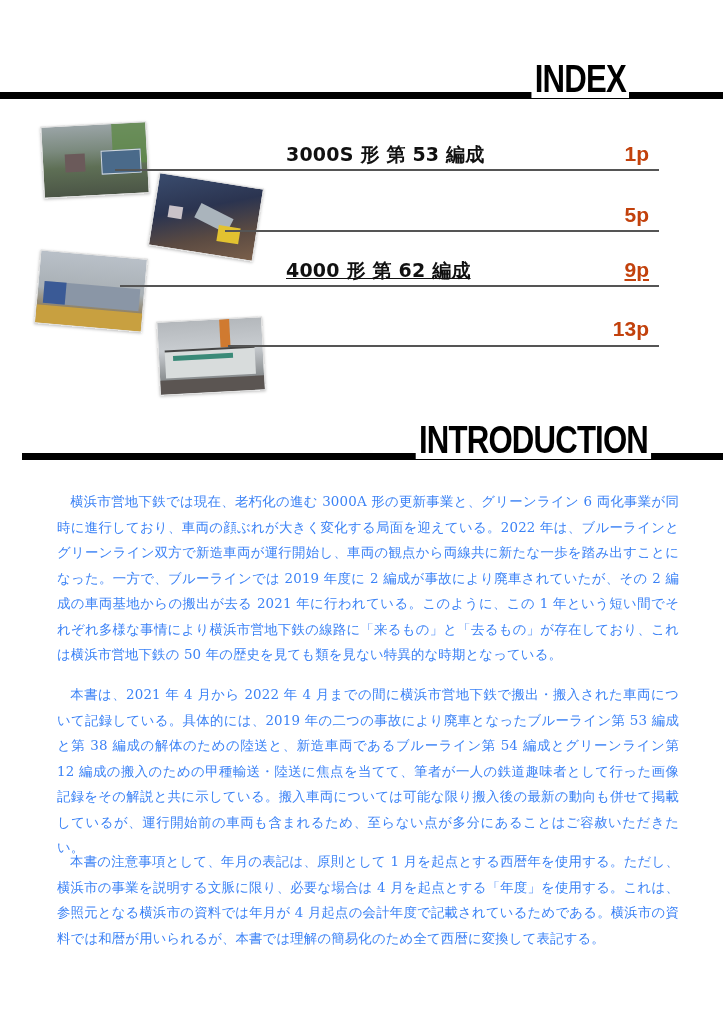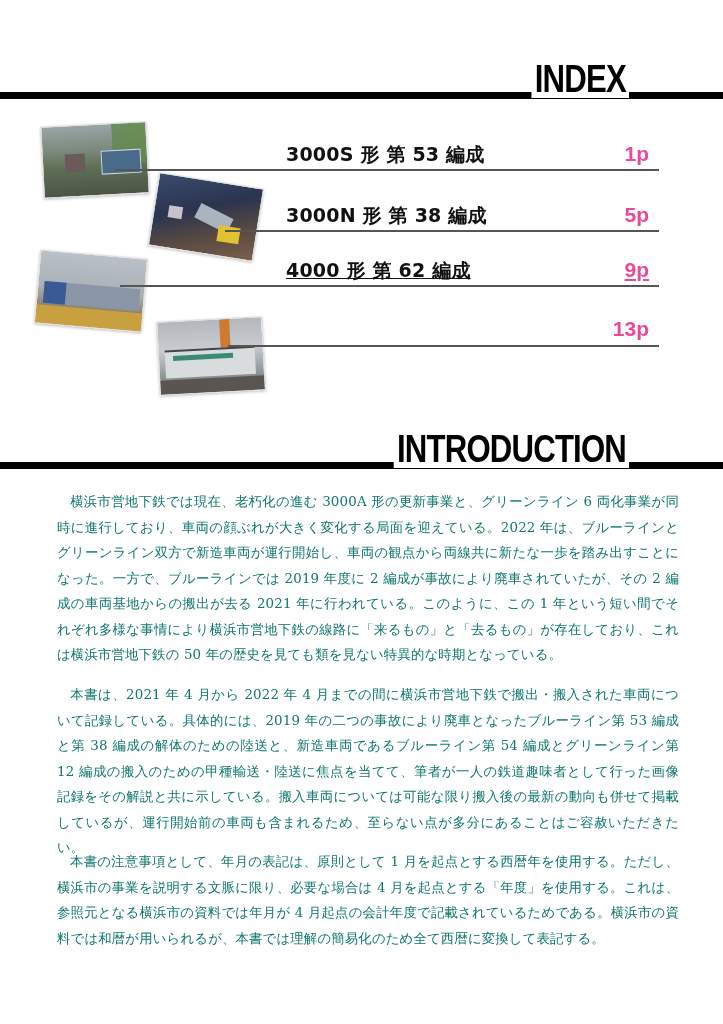--- a/index.html
+++ b/index.html
@@ -6,28 +6,28 @@
     body { width: 723px; height: 1024px; position: relative; overflow: hidden; font-family: "DejaVu Sans", sans-serif; color: #111; }
 
     .section-head { position: absolute; left: 0; width: 661px; }
     .section-head .bar { position: absolute; left: 0; width: 723px; height: 7px; background: #000; }
     .section-head .title { position: absolute; font-family: "Liberation Sans", sans-serif; font-weight: bold; color: #000; letter-spacing: -1px; transform: scaleX(0.82); transform-origin: right bottom; line-height: 1; background: #fff; padding: 0 4px 0 4px; }
 
     #index-head { top: 60px; height: 40px; }
     #index-head .bar { top: 32px; }
     #index-head .title { right: 32px; top: 0px; font-size: 38px; }
 
-    #intro-head { top: 432px; height: 40px; }
+    #intro-head { top: 423px; height: 40px; margin-left: 22px; }
     #intro-head .bar { top: 30px; }
     #intro-head .title { right: 32px; top: -2px; font-size: 38px; }
 
     .toc-row { position: absolute; left: 0; width: 723px; height: 40px; }
     .toc-row .line { position: absolute; height: 1.5px; background: #555; right: 64px; }
     .toc-row .label { position: absolute; left: 286px; font-family: "DejaVu Sans", sans-serif; font-weight: bold; font-size: 19px; color: #111; white-space: nowrap; letter-spacing: 0.2px; }
-    .toc-row .page { position: absolute; right: 74px; font-family: "Liberation Sans", sans-serif; font-weight: bold; font-size: 21px; color: #ec4899; }
+    .toc-row .page { position: absolute; right: 74px; font-family: "Liberation Sans", sans-serif; font-weight: bold; font-size: 21px; color: #c2410c; }
 
     #toc-1 { top: 140px; } #toc-1 .line { top: 29px; left: 115px; } #toc-1 .label, #toc-1 .page { top: 2px; }
     #toc-2 { top: 198px; } #toc-2 .line { top: 32px; left: 225px; } #toc-2 .label, #toc-2 .page { top: 5px; }
     #toc-3 { top: 256px; } #toc-3 .line { top: 29px; left: 120px; } #toc-3 .label, #toc-3 .page { top: 2px; text-decoration: underline; }
     #toc-4 { top: 314px; } #toc-4 .line { top: 31px; left: 228px; } #toc-4 .label, #toc-4 .page { top: 3px; }
 
     .photo { position: absolute; border: 1px solid #ddd; box-shadow: 0 1px 3px rgba(0,0,0,0.25); overflow: hidden; }
     #photo-1 { left: 42px; top: 124px; width: 104px; height: 70px; transform: rotate(-3deg);
       background: linear-gradient(180deg, #9aa4a6 0%, #7b8a7e 35%, #5e6f55 60%, #4b5546 100%); }
     #photo-1 .a { position:absolute; left:58px; top:26px; width:38px; height:22px; background:#4a6a8a; border:1px solid #cfd6dc; }
@@ -46,21 +46,21 @@
     #photo-3 .b { position:absolute; left:6px; top:30px; width:22px; height:22px; background:#3a5a96; }
     #photo-3 .c { position:absolute; left:0px; top:54px; width:106px; height:18px; background:#c8a040; }
 
     #photo-4 { left: 158px; top: 319px; width: 104px; height: 72px; transform: rotate(-3deg);
       background: linear-gradient(180deg, #b4b8bc 0%, #c8ccd0 40%, #8a8e90 80%, #5a5a58 100%); }
     #photo-4 .a { position:absolute; left:6px; top:28px; width:90px; height:26px; background:#d8dcdc; border-top:2px solid #444; }
     #photo-4 .b { position:absolute; left:14px; top:34px; width:60px; height:5px; background:#3a8a78; }
     #photo-4 .c { position:absolute; left:62px; top:0px; width:10px; height:32px; background:#d07a30; }
     #photo-4 .d { position:absolute; left:0px; top:58px; width:104px; height:14px; background:#5b5552; }
 
-    .intro { position: absolute; left: 57px; width: 622px; font-family: "DejaVu Serif", serif; font-size: 13.4px; line-height: 25.5px; color: #0f766e; text-align: justify; margin: 0; letter-spacing: 0.15px; }
+    .intro { position: absolute; left: 57px; width: 622px; font-family: "DejaVu Serif", serif; font-size: 13.4px; line-height: 25.5px; color: #3b82f6; text-align: justify; margin: 0; letter-spacing: 0.15px; }
     #para-1 { top: 489px; }
     #para-2 { top: 682px; }
     #para-3 { top: 849px; }
     .intro .indent { display: inline-block; width: 13px; }
   </style>
 </head>
 <body>
 
 <div class="section-head" id="index-head">
   <div class="bar"></div>
@@ -89,21 +89,20 @@
     <div class="d"></div>
   </div>
 
 <div class="toc-row" id="toc-1">
   <div class="line"></div>
   <span class="label">3000S 形 第 53 編成</span>
   <span class="page">1p</span>
 </div>
 <div class="toc-row" id="toc-2">
   <div class="line"></div>
-  <span class="label">3000N 形 第 38 編成</span>
   <span class="page">5p</span>
 </div>
 <div class="toc-row" id="toc-3">
   <div class="line"></div>
   <span class="label">4000 形 第 62 編成</span>
   <span class="page">9p</span>
 </div>
 <div class="toc-row" id="toc-4">
   <div class="line"></div>
   <span class="page">13p</span>

